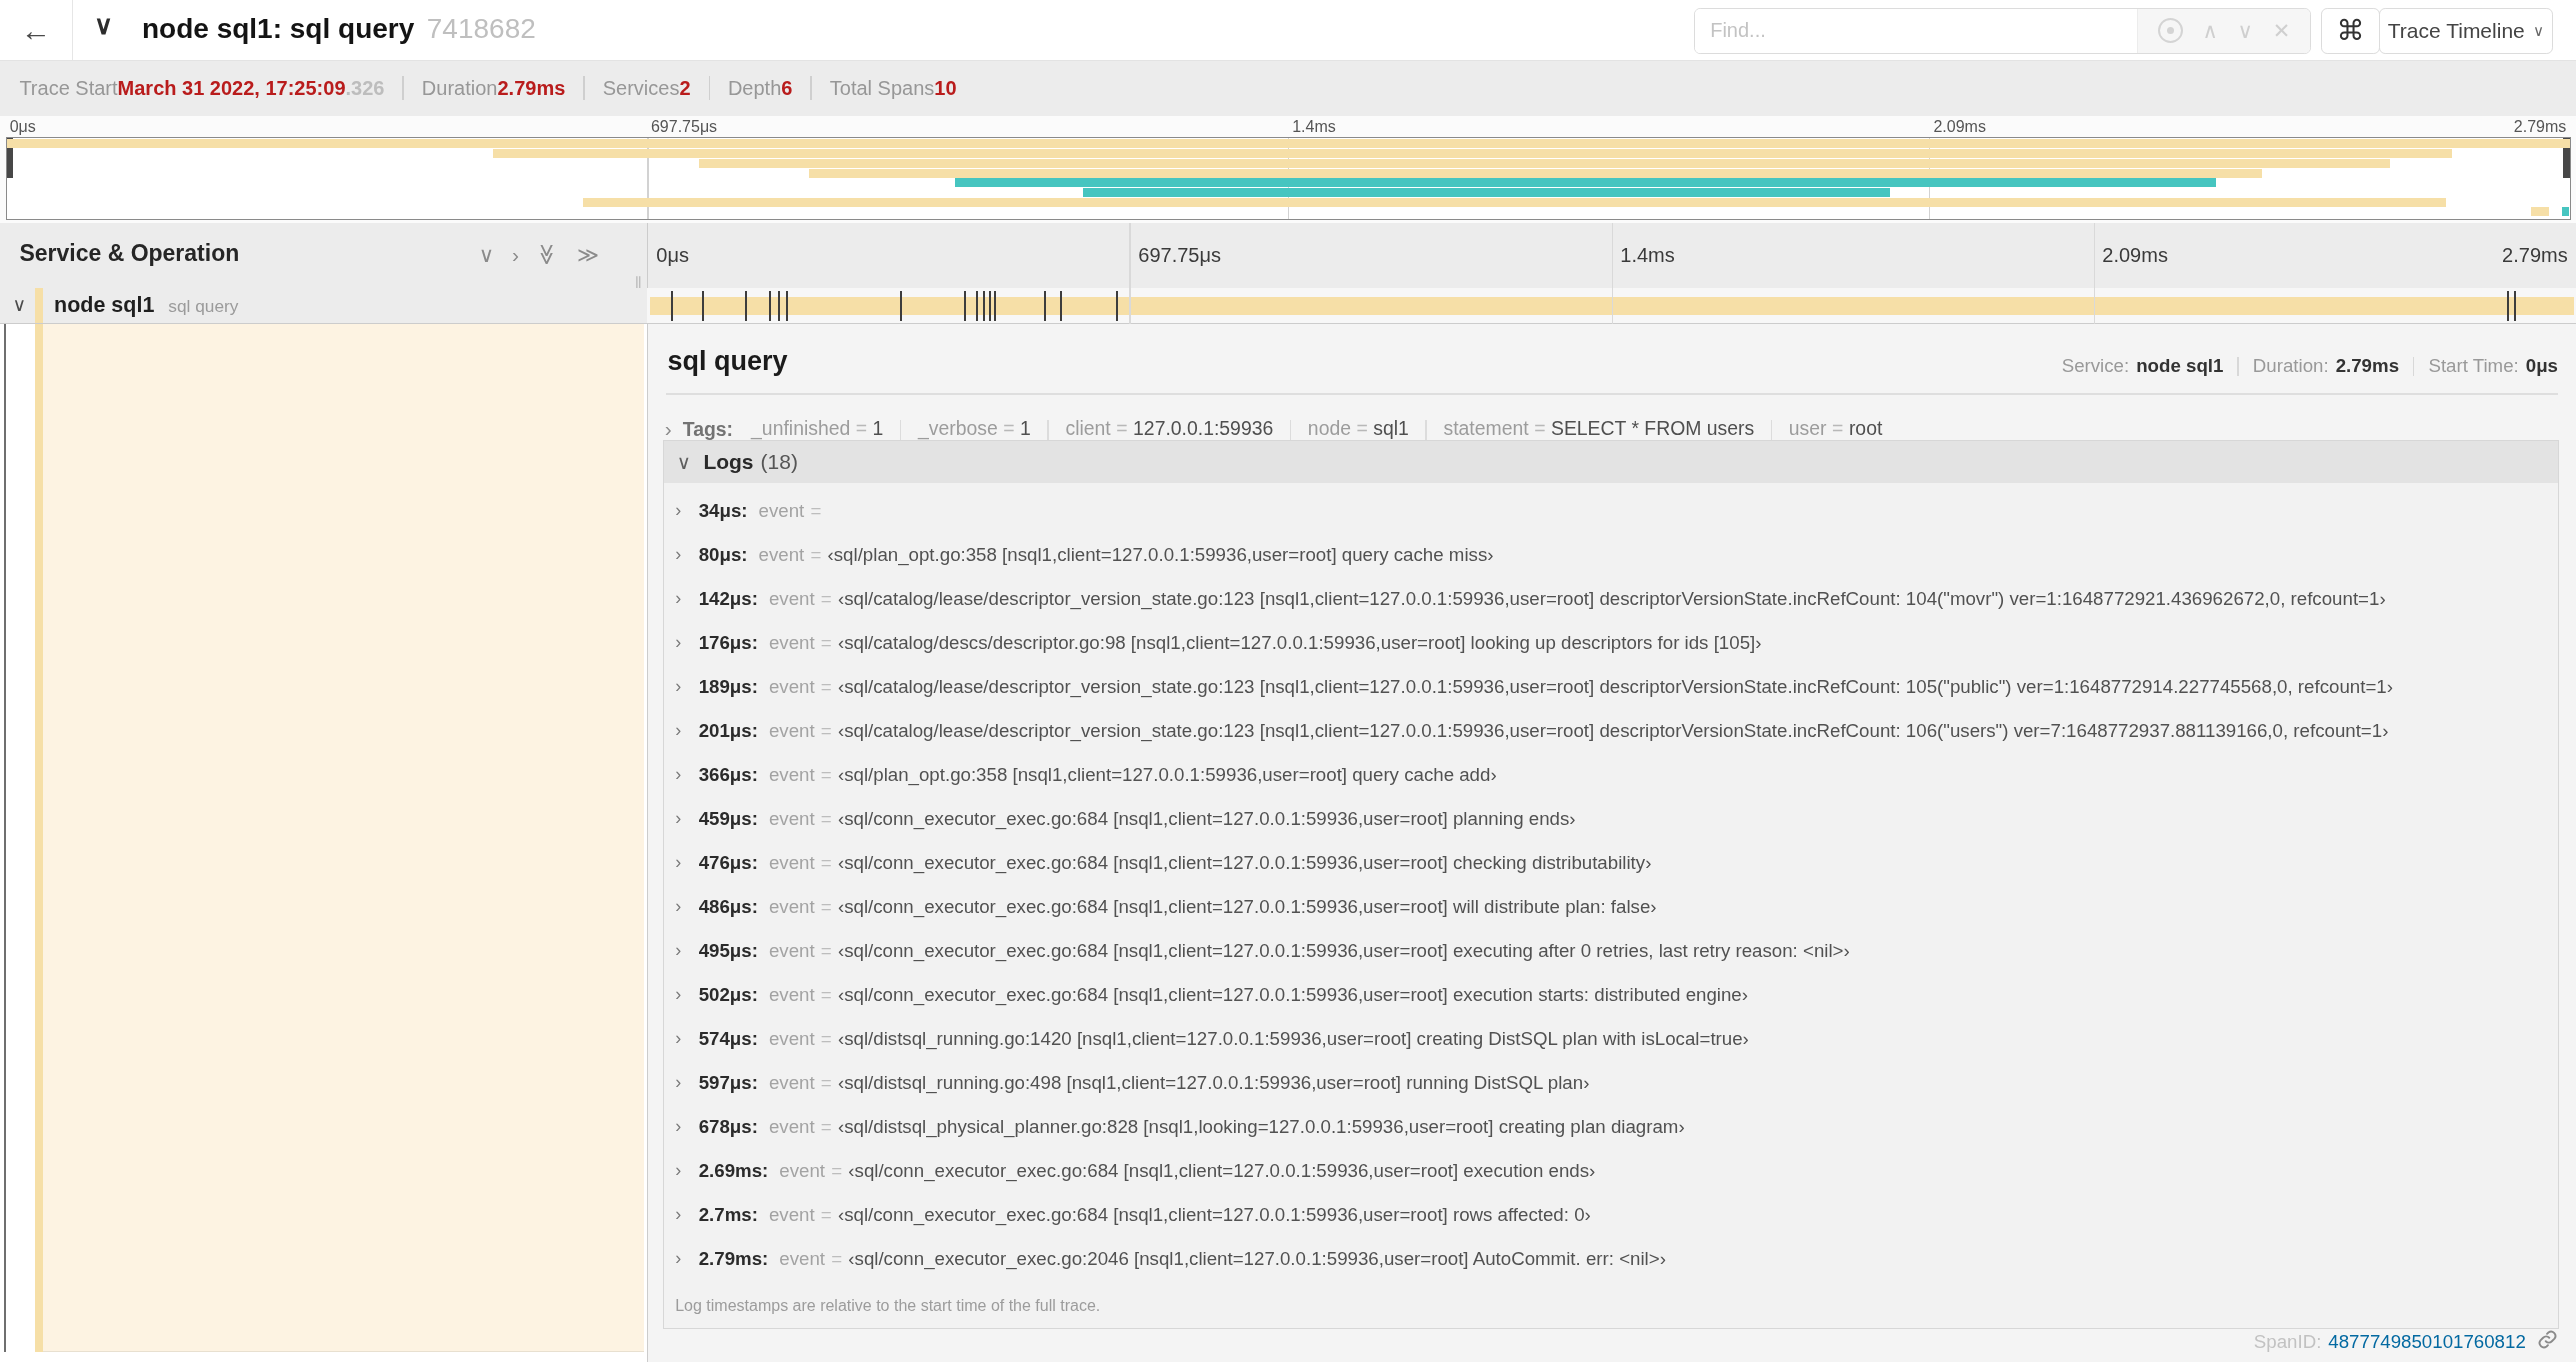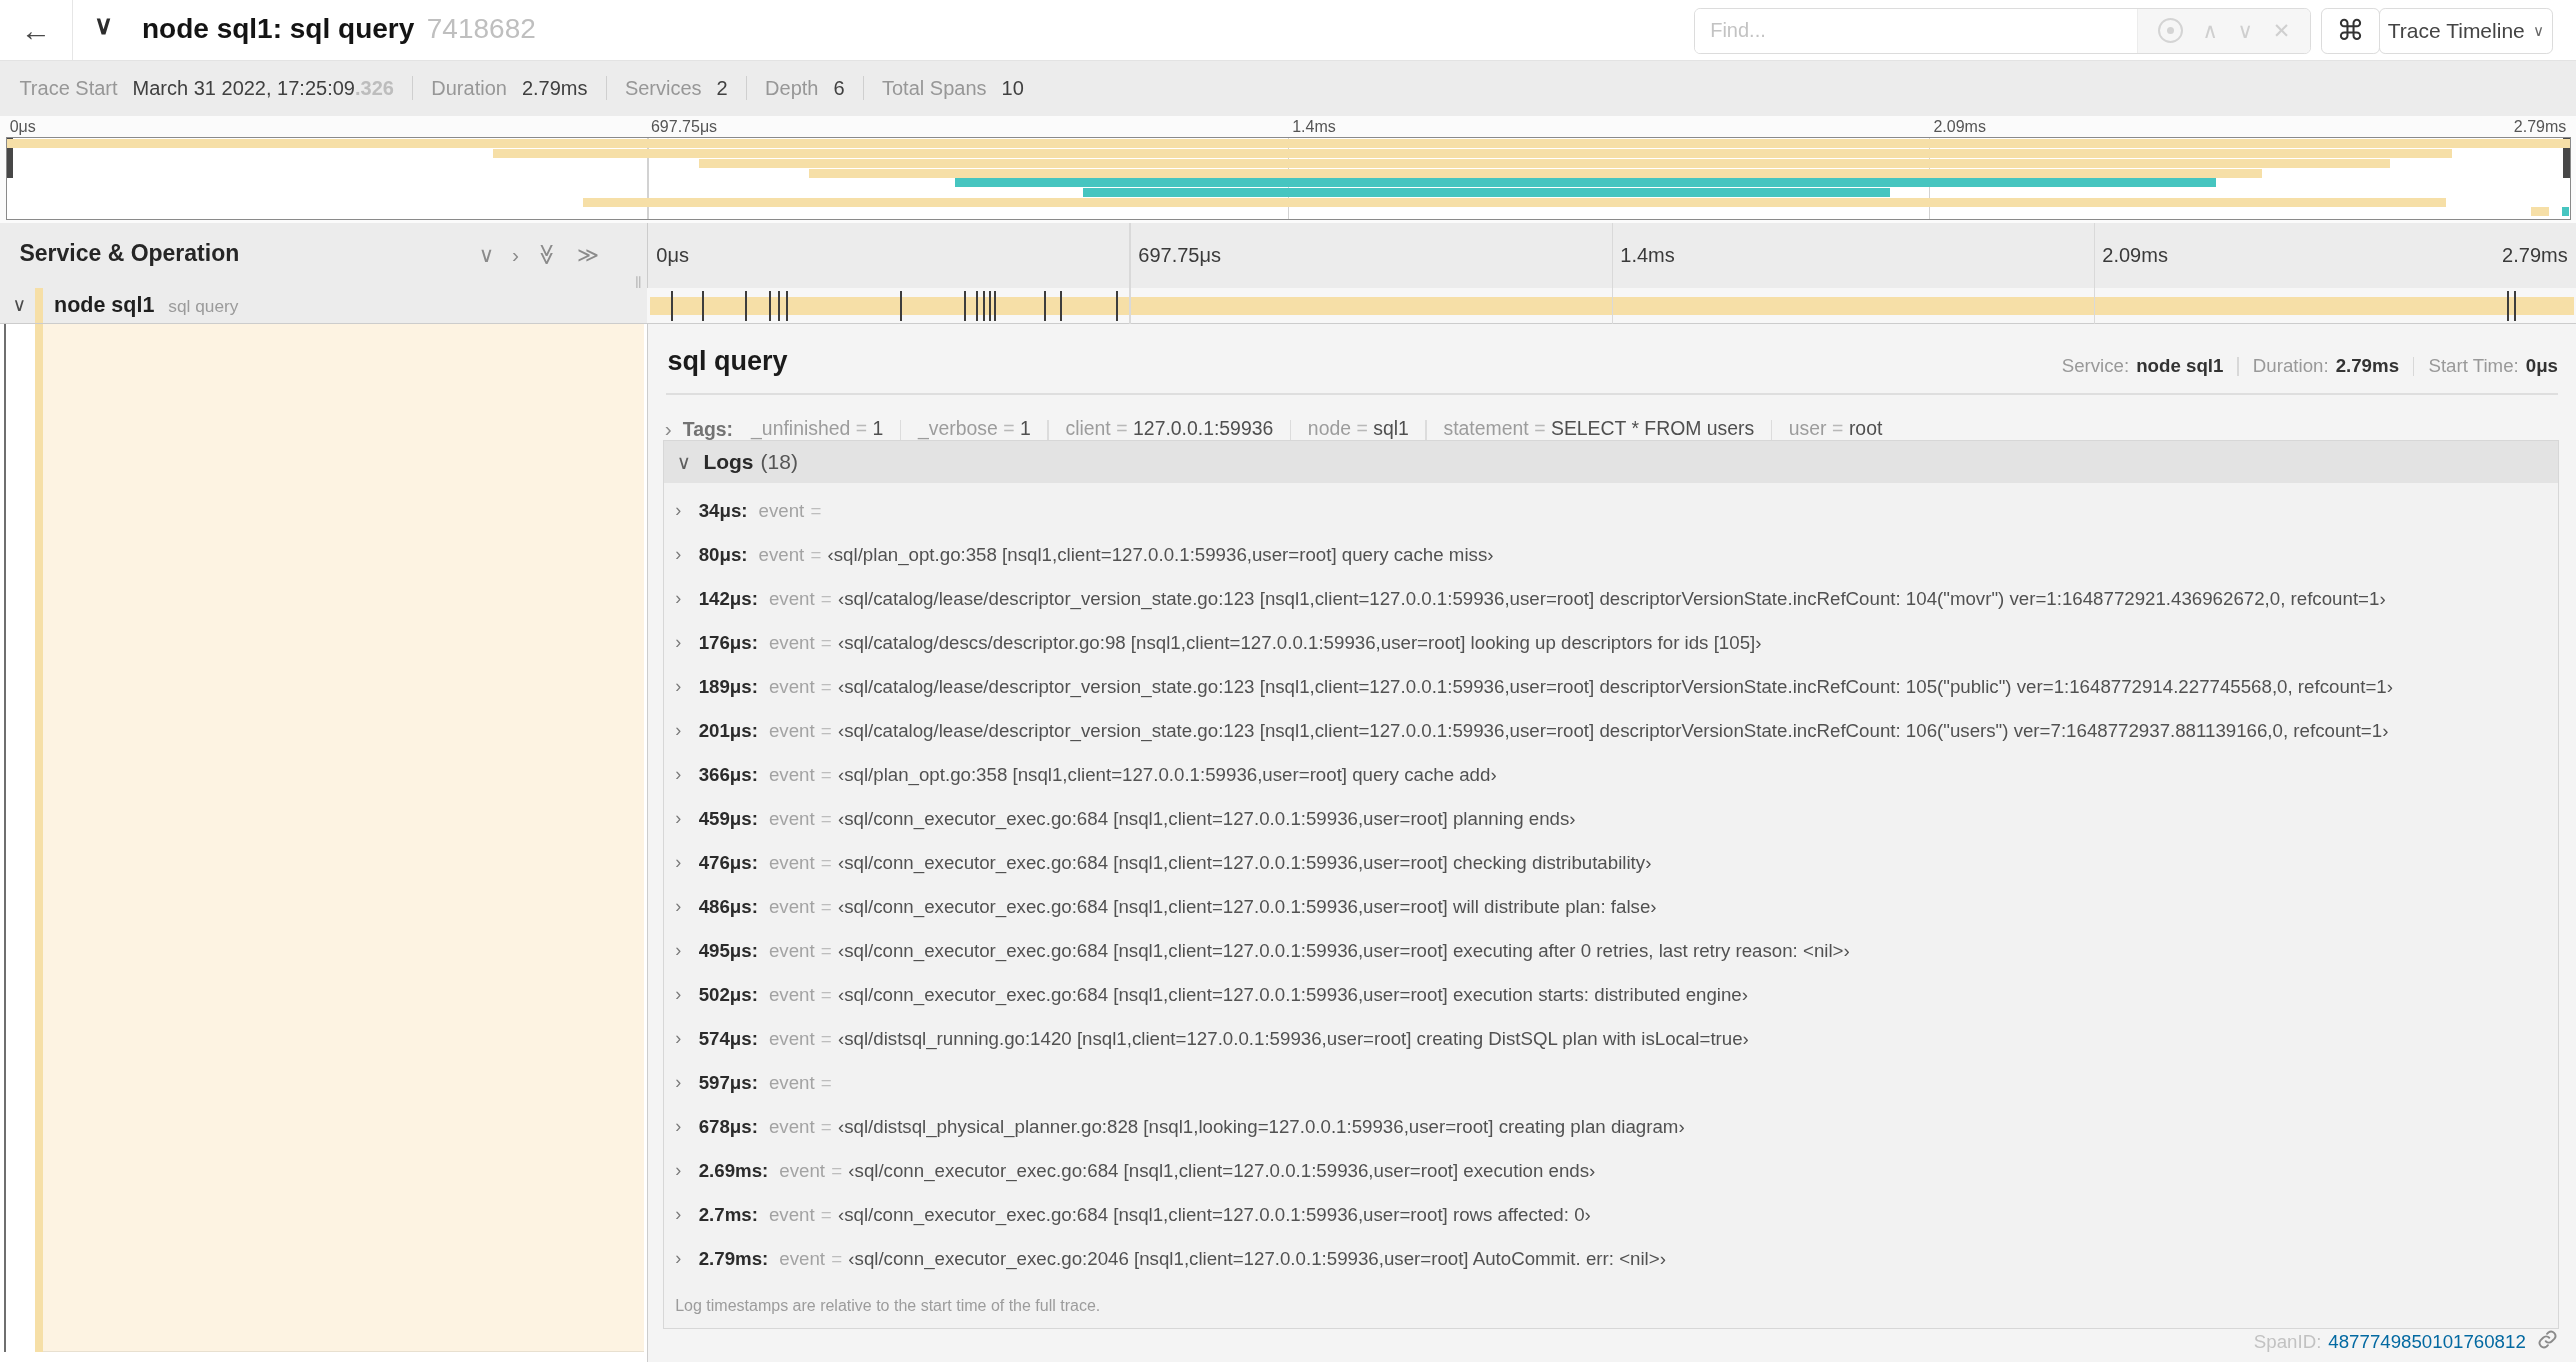--- a/index.html
+++ b/index.html
@@ -29,21 +29,21 @@
     background:#fff;display:flex;align-items:center;justify-content:center;font-size:28px;color:#333;cursor:pointer;}
   .view-btn{position:absolute;left:2379px;top:7.6px;width:172px;height:44px;border:1.4px solid #dcdcdc;border-radius:6.2px;
     background:#fff;display:flex;align-items:center;justify-content:center;gap:8.3px;font-size:21px;color:#444;cursor:pointer;}
   .view-btn .caret{font-size:15.2px;color:#666;}
   .scroll-marker{position:absolute;right:0;top:64px;width:6.2px;height:33px;background:#9a4040;}
 
   
   .infobar{position:absolute;left:0;top:60px;width:100%;height:57px;background:#ececec;border-bottom:1.4px solid #dedede;
     display:flex;align-items:center;padding-left:19.4px;box-sizing:border-box;font-size:20px;color:#979797;white-space:nowrap;}
   .sum-label{color:#979797;}
-  .sum-value{color:#404040;font-weight:400;margin-left:15px;}
+  .sum-value{color:#b91c1c;font-weight:700;margin-left:0;}
   .sum-suffix{color:#bdbdbd;font-weight:700;}
   .sum-div{display:inline-block;width:1.4px;height:23.5px;background:#cfcfcf;margin:0 18px;vertical-align:middle;}
 
   
   .minimap{position:absolute;left:0;top:116px;width:100%;height:107px;background:#fbfbfb;}
   .mm-ruler{position:absolute;left:5.5px;right:5.5px;top:0;height:21px;}
   .mm-ruler .tick{position:absolute;top:2.1px;font-size:16px;color:#555;white-space:nowrap;}
   .mm-canvas{position:absolute;left:5.5px;right:5.5px;top:21px;bottom:2.8px;background:#fff;border:1.4px solid #8a8a8a;}
   .gridline{position:absolute;top:0;bottom:0;width:1.4px;background:#d2d2d2;}
   .mm-seg{position:absolute;height:9px;}
@@ -359,20 +359,21 @@
             <span class="lr-time">574μs:</span>
             <span class="lr-field">event</span>
             <span class="lr-eq">=</span>
             <span class="lr-value">‹sql/distsql_running.go:1420 [nsql1,client=127.0.0.1:59936,user=root] creating DistSQL plan with isLocal=true›</span>
           </div>
           <div class="log-row">
             <span class="lr-chevron">›</span>
             <span class="lr-time">597μs:</span>
             <span class="lr-field">event</span>
             <span class="lr-eq">=</span>
+            <span class="lr-value">‹sql/distsql_running.go:498 [nsql1,client=127.0.0.1:59936,user=root] running DistSQL plan›</span>
           </div>
           <div class="log-row">
             <span class="lr-chevron">›</span>
             <span class="lr-time">678μs:</span>
             <span class="lr-field">event</span>
             <span class="lr-eq">=</span>
             <span class="lr-value">‹sql/distsql_physical_planner.go:828 [nsql1,looking=127.0.0.1:59936,user=root] creating plan diagram›</span>
           </div>
           <div class="log-row">
             <span class="lr-chevron">›</span>

